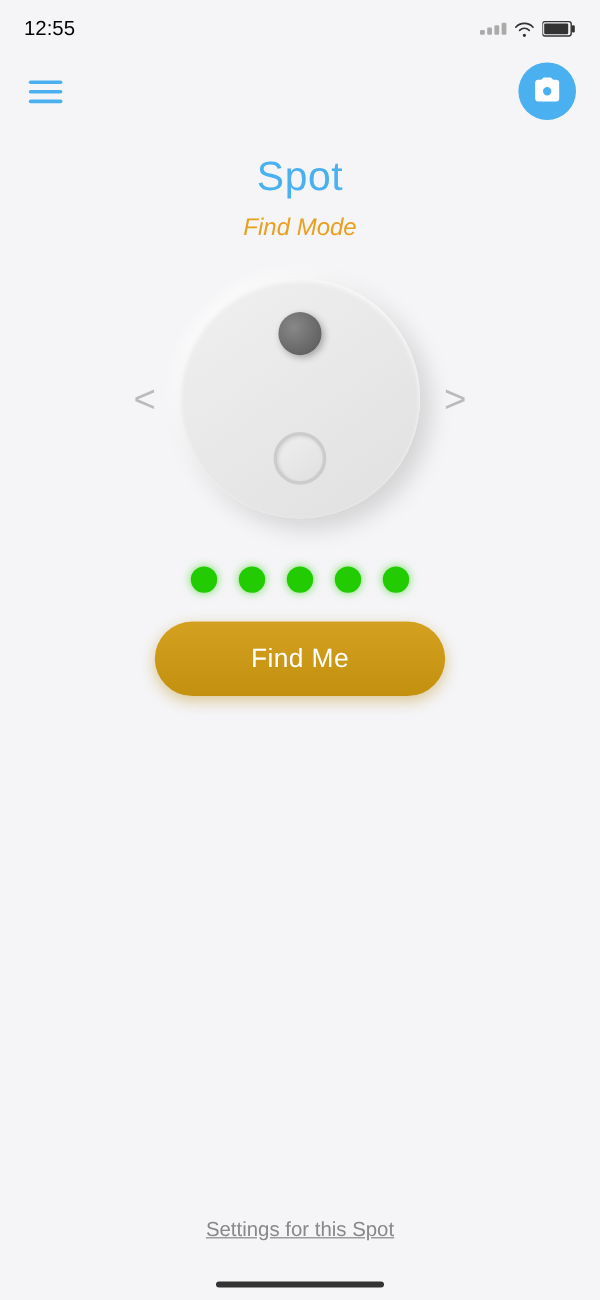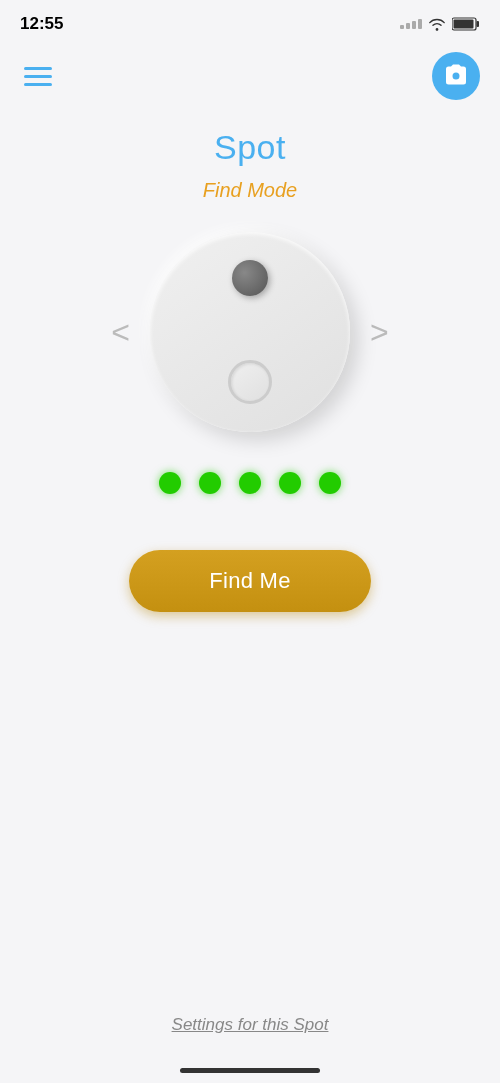--- a/index.html
+++ b/index.html
@@ -18,21 +18,21 @@
     .status-bar {
       display: flex;
       justify-content: space-between;
       align-items: center;
       padding: 12px 20px 8px 20px;
       height: 44px;
     }
 
     .status-time {
       font-size: 17px;
-      font-weight: 700;
+      font-weight: 400;
       color: #000;
     }
 
     .status-icons {
       display: flex;
       align-items: center;
       gap: 6px;
     }
 
     .signal-dots {
@@ -180,21 +180,21 @@
     .signal-dot {
       width: 22px;
       height: 22px;
       background: #22cc00;
       border-radius: 50%;
       box-shadow: 0 0 8px rgba(34, 204, 0, 0.6);
     }
 
     
     .find-me-btn {
-      margin-top: 56px;
+      margin-top: 24px;
       background: linear-gradient(to bottom, #d4a020, #c49010);
       color: white;
       font-size: 22px;
       font-weight: 400;
       border: none;
       border-radius: 40px;
       padding: 18px 80px;
       cursor: pointer;
       letter-spacing: 0.3px;
       box-shadow: 0 4px 12px rgba(180, 130, 0, 0.4);
@@ -207,21 +207,20 @@
       left: 0;
       right: 0;
       text-align: center;
     }
 
     .settings-link a {
       font-size: 17px;
       color: #888;
       text-decoration: underline;
       cursor: pointer;
-      font-style: italic;
     }
 
     
     .home-indicator {
       position: absolute;
       bottom: 10px;
       left: 50%;
       transform: translateX(-50%);
       width: 140px;
       height: 5px;

